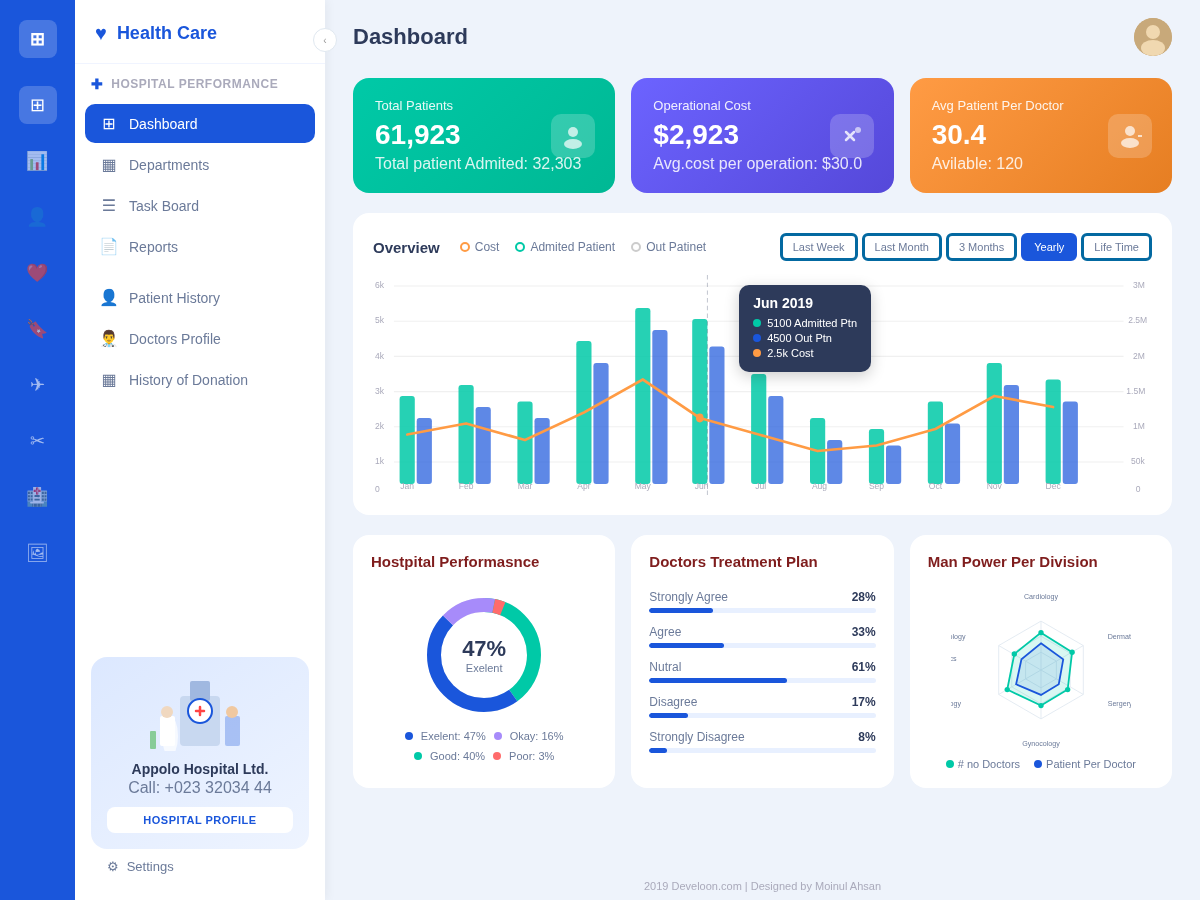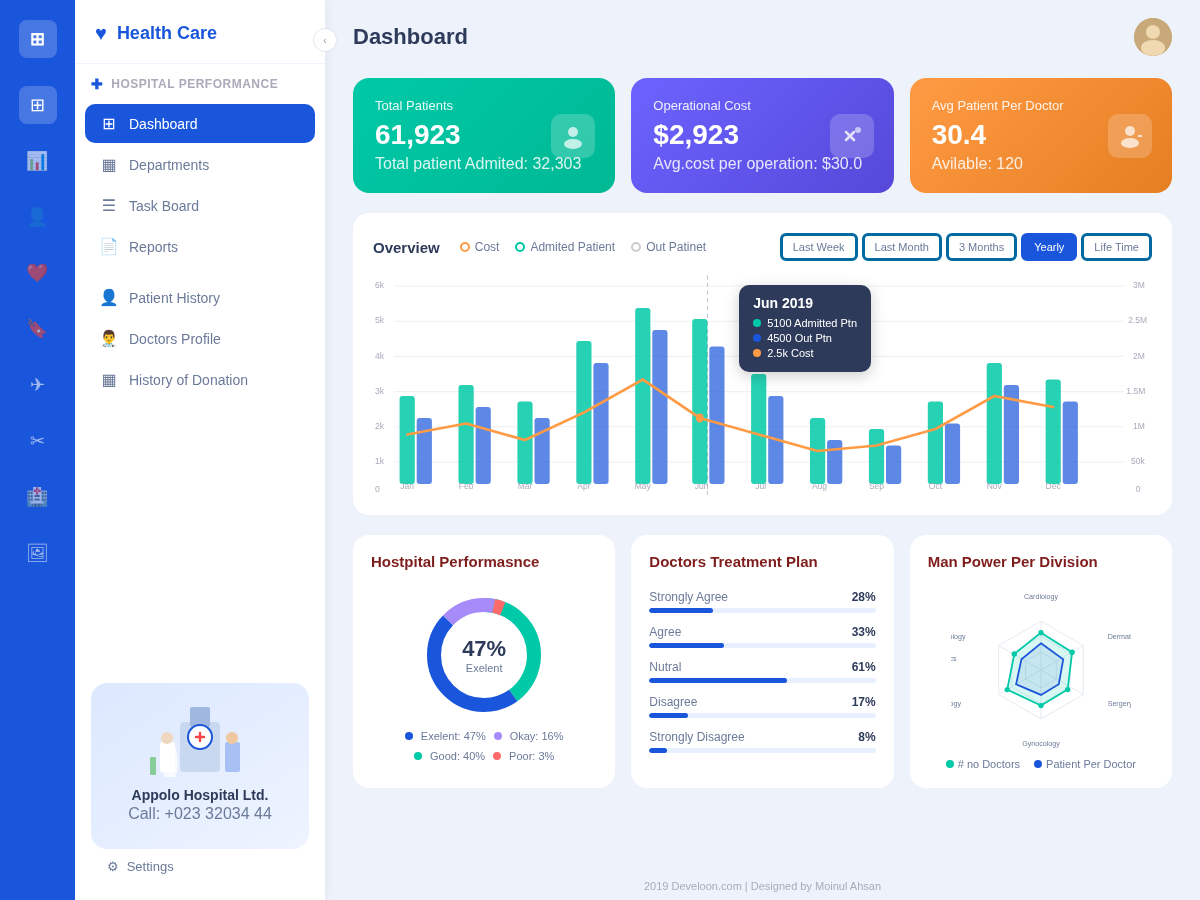--- a/index.html
+++ b/index.html
@@ -251,20 +251,21 @@
             <ellipse cx="30" cy="60" rx="8" ry="20" fill="white" opacity="0.7"></ellipse>
             <rect x="20" y="40" width="15" height="30" fill="white" rx="2"></rect>
             <circle cx="27" cy="36" r="6" fill="#f0d8c0"></circle>
             <rect x="85" y="40" width="15" height="30" fill="#1a56db" rx="2" opacity="0.3"></rect>
             <circle cx="92" cy="36" r="6" fill="#f0c8a0"></circle>
             <rect x="10" y="55" width="6" height="18" fill="#88cc99" rx="1"></rect>
           </svg>
         </div>
         <div class="hospital-name">Appolo Hospital Ltd.</div>
         <div class="hospital-phone">Call: +023 32034 44</div>
+        <button class="hospital-profile-btn">HOSPITAL PROFILE</button>
       </div>
       <div class="settings-item">
         <span>⚙</span>
         <span>Settings</span>
       </div>
     </div>
   </div>
 
   <div class="main-content">
 

